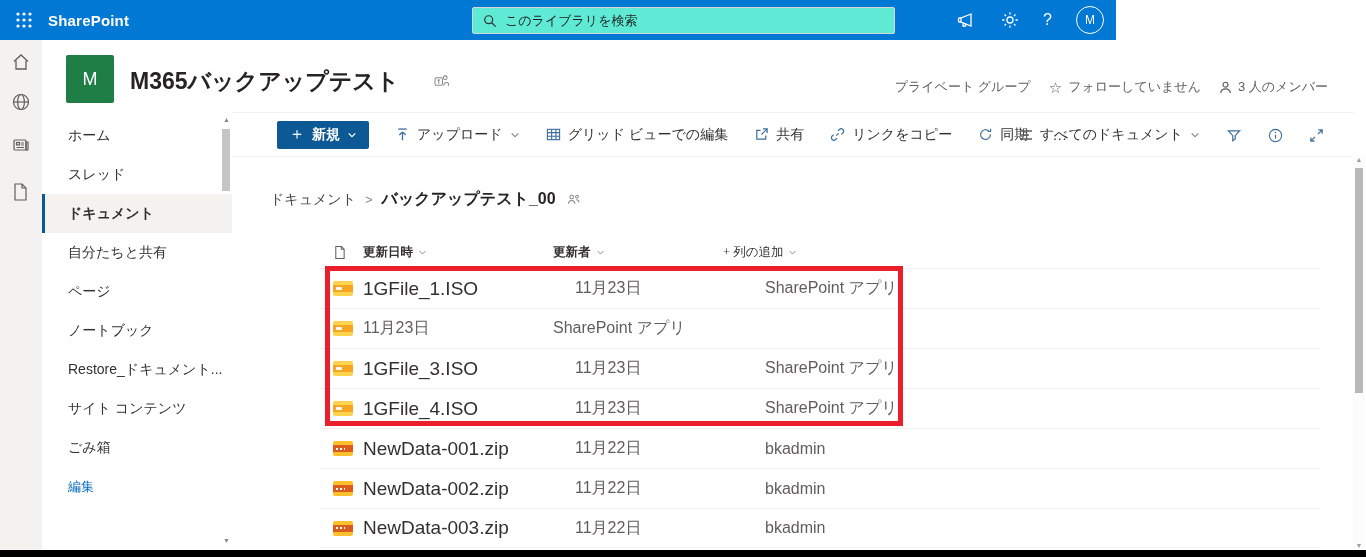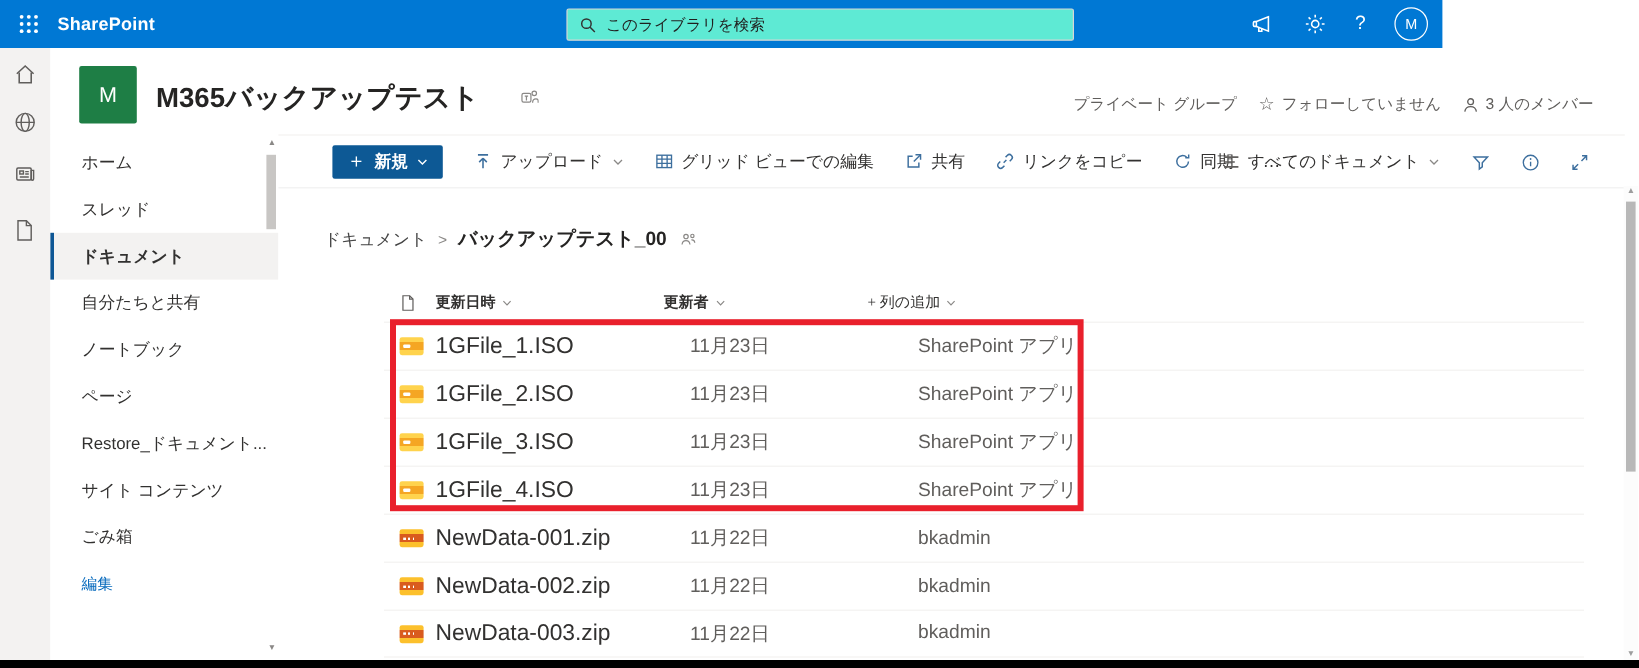--- a/index.html
+++ b/index.html
@@ -1,21 +1,21 @@
 <!DOCTYPE html>
 <html><head>
 <meta charset="utf-8">
 <style>
   * { margin:0; padding:0; box-sizing:border-box; }
   html,body { background:#fff; }
   body { font-family:"Liberation Sans","DejaVu Sans",sans-serif; color:#323130; }
   .screen { position:relative; width:1366px; height:557px; overflow:hidden; background:#fff; }
 
   
-  .topbar { position:absolute; left:0; top:0; width:1202px; height:40px; background:#0078d4; display:flex; align-items:center; }
+  .topbar { position:absolute; left:0; top:0; width:1116px; height:40px; background:#0078d4; display:flex; align-items:center; }
   .waffle { width:48px; height:40px; display:flex; align-items:center; justify-content:center; cursor:pointer; }
   .brand { color:#fff; font-weight:bold; font-size:15px; letter-spacing:.2px; cursor:pointer; }
   .searchbox { position:absolute; left:472px; top:7px; width:423px; height:27px; background:#5eead4; border:1px solid #d6d6d6; border-radius:2px; display:flex; align-items:center; padding-left:10px; gap:8px; font-size:13px; color:#201f1e; cursor:text; }
   .topicons { position:absolute; right:12px; top:0; height:40px; display:flex; align-items:center; gap:24px; }
   .topicon { color:#fff; display:flex; align-items:center; justify-content:center; cursor:pointer; }
   .helpglyph { color:#fff; font-size:16px; font-weight:400; }
   .avatar { width:28px; height:28px; border-radius:50%; border:1.5px solid #fff; color:#fff; font-size:12px; display:flex; align-items:center; justify-content:center; cursor:pointer; }
 
   
   .rail { position:absolute; left:0; top:40px; width:42px; height:517px; background:#f3f2f1; display:flex; flex-direction:column; align-items:center; padding-top:12px; }
@@ -210,24 +210,24 @@
         <li>
           <span>スレッド</span>
         </li>
         <li class="selected">
           <span>ドキュメント</span>
         </li>
         <li>
           <span>自分たちと共有</span>
         </li>
         <li>
+          <span>ページ</span>
+        </li>
+        <li>
           <span>ノートブック</span>
-        </li>
-        <li>
-          <span>ページ</span>
         </li>
         <li>
           <span>Restore_ドキュメント...</span>
         </li>
         <li>
           <span>サイト コンテンツ</span>
         </li>
         <li>
           <span>ごみ箱</span>
         </li>
@@ -398,21 +398,20 @@
           </span>
     <span class="c-name fname">1GFile_1.ISO</span>
     <span class="c-date fdate">11月23日</span>
     <span class="c-by fby">SharePoint アプリ</span>
     <span class="c-add"></span>
   </div>
         <div class="filerow">
     <span class="c-icon">
             <span class="fico icon-iso"></span>
           </span>
-    <span class="c-name fname">1GFile_2.ISO</span>
     <span class="c-date fdate">11月23日</span>
     <span class="c-by fby">SharePoint アプリ</span>
     <span class="c-add"></span>
   </div>
         <div class="filerow">
     <span class="c-icon">
             <span class="fico icon-iso"></span>
           </span>
     <span class="c-name fname">1GFile_3.ISO</span>
     <span class="c-date fdate">11月23日</span>

